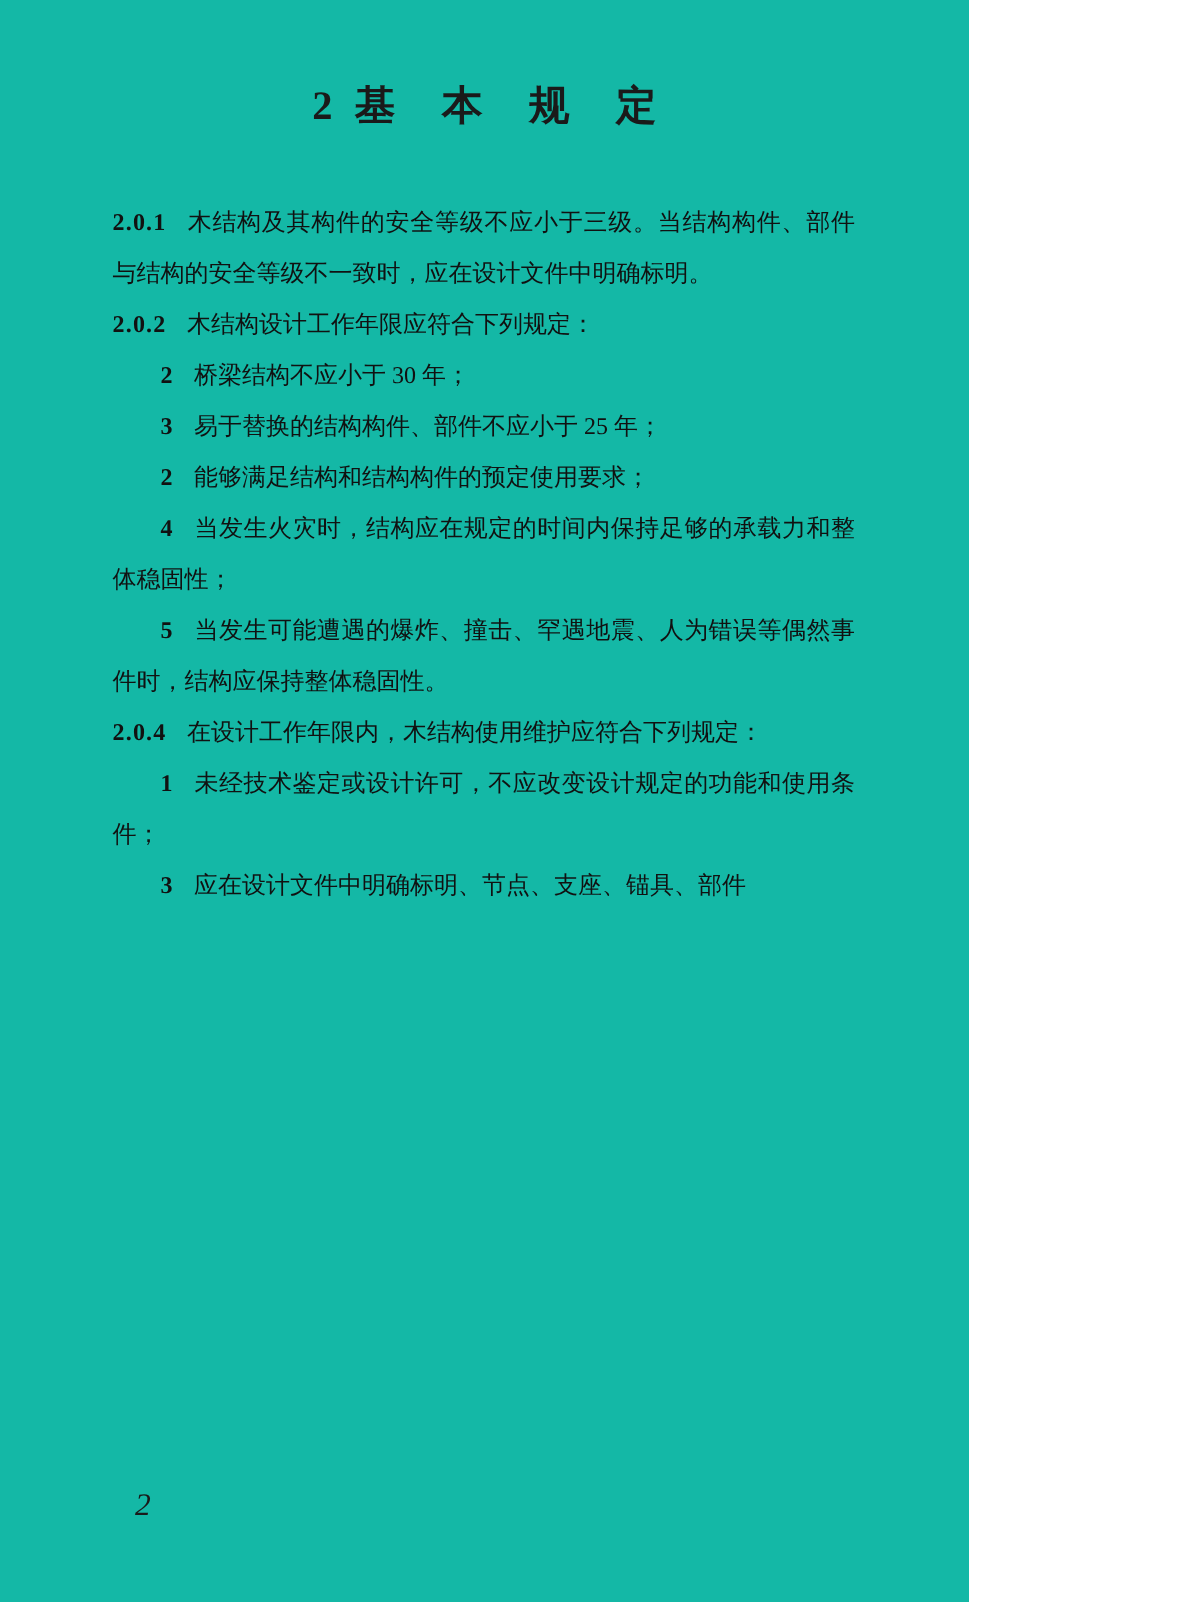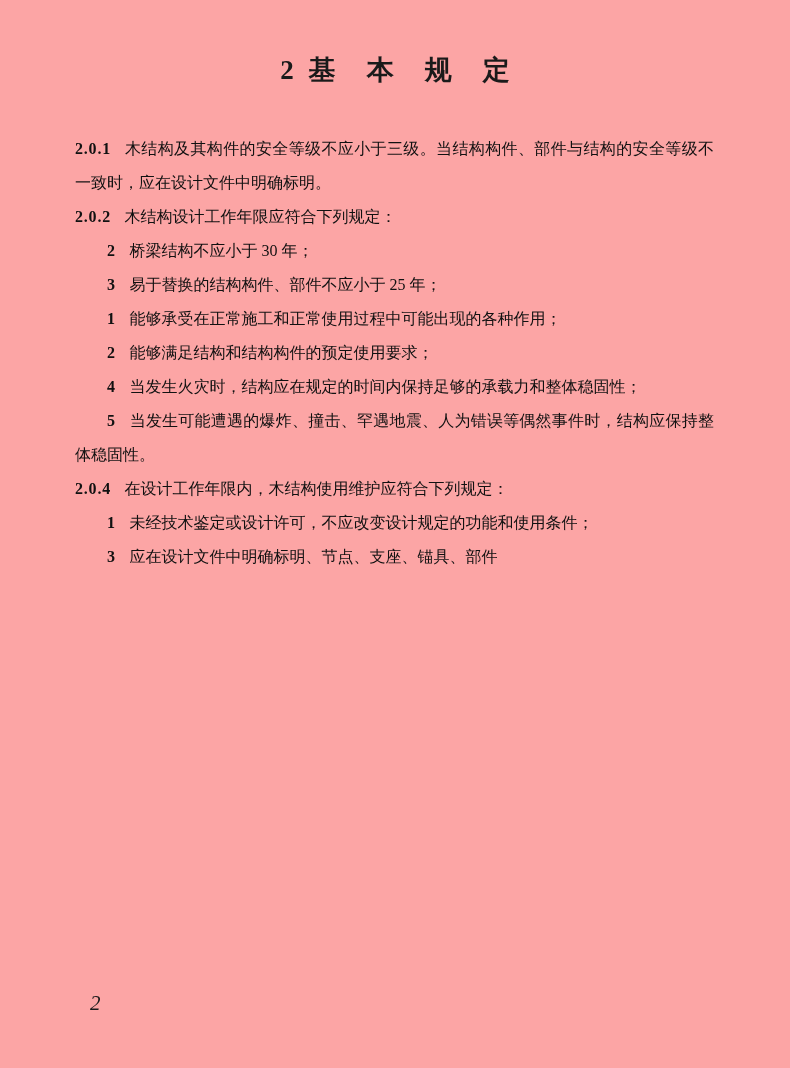--- a/index.html
+++ b/index.html
@@ -2,23 +2,23 @@
 <html><head>
 <meta charset="utf-8">
 <style>
   html, body {
     margin: 0;
     padding: 0;
     background: #ffffff;
   }
   .page {
     position: relative;
-    width: 790px;
+    width: 646px;
     height: 1068px;
-    background: #fca5a5;
+    background: #14b8a6;
     overflow: hidden;
     font-family: "Liberation Serif", "DejaVu Serif", serif;
     color: #111111;
   }
   .chapter-title {
     margin: 0;
     padding-top: 52px;
     text-align: center;
     font-size: 27px;
     font-weight: bold;
@@ -79,21 +79,20 @@
 
   <p class="clause"><span class="para-num">2.0.2</span><span>木结构设计工作年限应符合下列规定：</span></p>
 
 
   <p class="item"><span class="para-num">2</span><span>桥梁结构不应小于 30 年；</span></p>
 
   <p class="item"><span class="para-num">3</span><span>易于替换的结构构件、部件不应小于 25 年；</span></p>
 
 
 
-  <p class="item"><span class="para-num">1</span><span>能够承受在正常施工和正常使用过程中可能出现的各种作用；</span></p>
 
   <p class="item"><span class="para-num">2</span><span>能够满足结构和结构构件的预定使用要求；</span></p>
 
 
   <p class="item"><span class="para-num">4</span><span>当发生火灾时，结构应在规定的时间内保持足够的承载力和整体稳固性；</span></p>
 
   <p class="item"><span class="para-num">5</span><span>当发生可能遭遇的爆炸、撞击、罕遇地震、人为错误等偶然事件时，结构应保持整体稳固性。</span></p>
 
   <p class="clause"><span class="para-num">2.0.4</span><span>在设计工作年限内，木结构使用维护应符合下列规定：</span></p>
 

